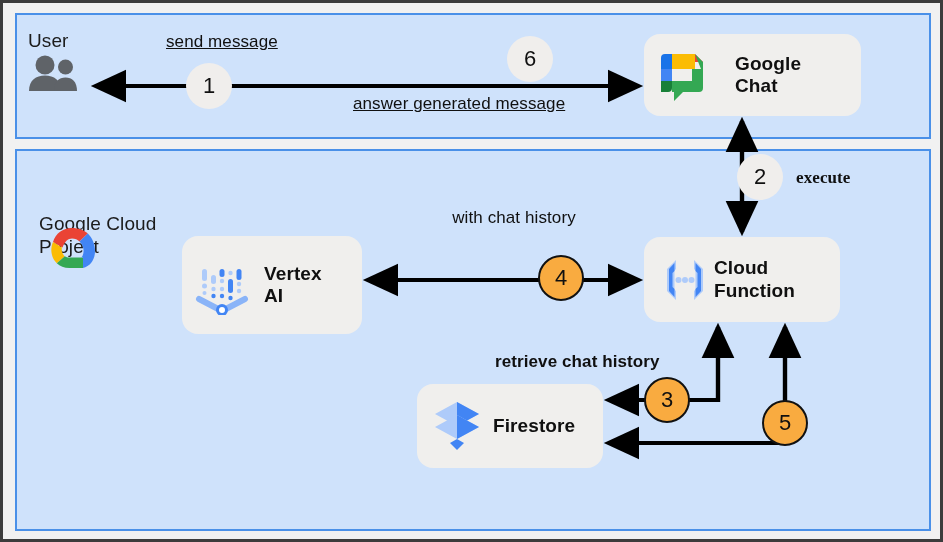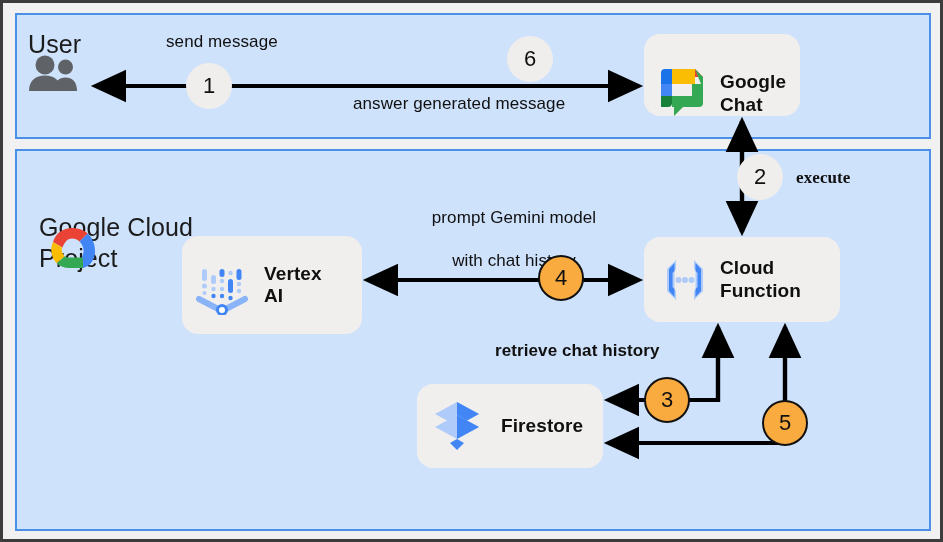--- a/index.html
+++ b/index.html
@@ -26,21 +26,21 @@
     background: #cfe2fb;
     border: 2px solid #4a90e8;
     box-sizing: border-box;
   }
   #panel-user  { left: 12px;  top: 10px;  width: 916px; height: 126px; }
   #panel-gcp   { left: 12px;  top: 146px; width: 916px; height: 382px; }
 
   
   .panel-caption {
     position: absolute;
-    font-size: 25px;
+    font-size: 19px;
     color: #1b1b1b;
     font-weight: 400;
     line-height: 1.22;
     white-space: pre-line;
     letter-spacing: .1px;
   }
   #caption-user { left: 25px; top: 26px; }
   #caption-gcp  { left: 36px; top: 165px; margin-top: 44px; }
 
   
@@ -61,59 +61,59 @@
   .card .card-label {
     font-size: 19px;
     font-weight: 700;
     color: #101010;
     line-height: 1.18;
     white-space: pre-line;
     letter-spacing: .1px;
   }
 
   #card-chat {
-    left: 641px; top: 31px; width: 156px; height: 82px;
-    padding-left: 12px; gap: 12px; align-items: flex-end;
+    left: 641px; top: 31px; width: 217px; height: 82px;
+    padding-left: 12px; gap: 27px;
   }
   #card-vertex {
     left: 179px; top: 233px; width: 180px; height: 98px;
     padding-left: 10px; gap: 8px;
   }
   #card-func {
     left: 641px; top: 234px; width: 196px; height: 85px;
-    padding-left: 12px; gap: 6px;
+    padding-left: 12px; 
   }
   #card-fire {
     left: 414px; top: 381px; width: 186px; height: 84px;
-    padding-left: 12px; gap: 16px;
+    padding-left: 12px; gap: 8px;
   }
 
   
   #user-icon { position: absolute; left: 24px; top: 52px; }
 
   
   #gcp-logo { position: absolute; left: 38px; top: 222px; }
 
   
   .edge-label {
     position: absolute;
     font-size: 17px;
     color: #101010;
     line-height: 1.25;
     white-space: pre-line;
     letter-spacing: .1px;
   }
-  .edge-label.reg  { font-weight: 400; }
+  .edge-label.reg  { font-weight: 400; text-decoration: underline; }
   .edge-label.bold { font-weight: 700; }
 
   #lbl-send    { left: 163px; top: 28px; }
   #lbl-answer  { left: 350px; top: 90px; text-align: center; }
   #lbl-execute { left: 793px; top: 164px; font-family: Liberation Serif, serif; }
   #lbl-prompt  { left: 411px; top: 183px; text-align: center; width: 200px; }
-  #lbl-retrieve{ left: 492px; top: 337px; }
+  #lbl-retrieve{ left: 492px; top: 348px; }
   #lbl-update  { left: 705px; top: 470px; }
 
   
   .badge {
     position: absolute;
     width: 46px; height: 46px;
     border-radius: 50%;
     display: flex;
     align-items: center;
     justify-content: center;
@@ -275,21 +275,20 @@
 
       <path d="M782,324 L782,440 L605,440" marker-end="url(#ah)"></path>
       <path d="M782,440 L782,324" marker-end="url(#ah)"></path>
     </g>
   </svg>
 
   <div class="edge-label reg" id="lbl-send">send message</div>
   <div class="edge-label reg" id="lbl-answer">answer generated message</div>
   <div class="edge-label bold" id="lbl-execute">execute</div>
   <div class="edge-label" id="lbl-prompt">
-    <div class="reg">prompt Gemini model</div>
     <div class="bold">with chat history</div>
   </div>
   <div class="edge-label bold" id="lbl-retrieve">retrieve chat history</div>
 
   <div class="badge gray" id="badge-1">1</div>
   <div class="badge gray" id="badge-2">2</div>
   <div class="badge orange" id="badge-3">3</div>
   <div class="badge orange" id="badge-4">4</div>
   <div class="badge orange" id="badge-5">5</div>
   <div class="badge gray" id="badge-6">6</div>

